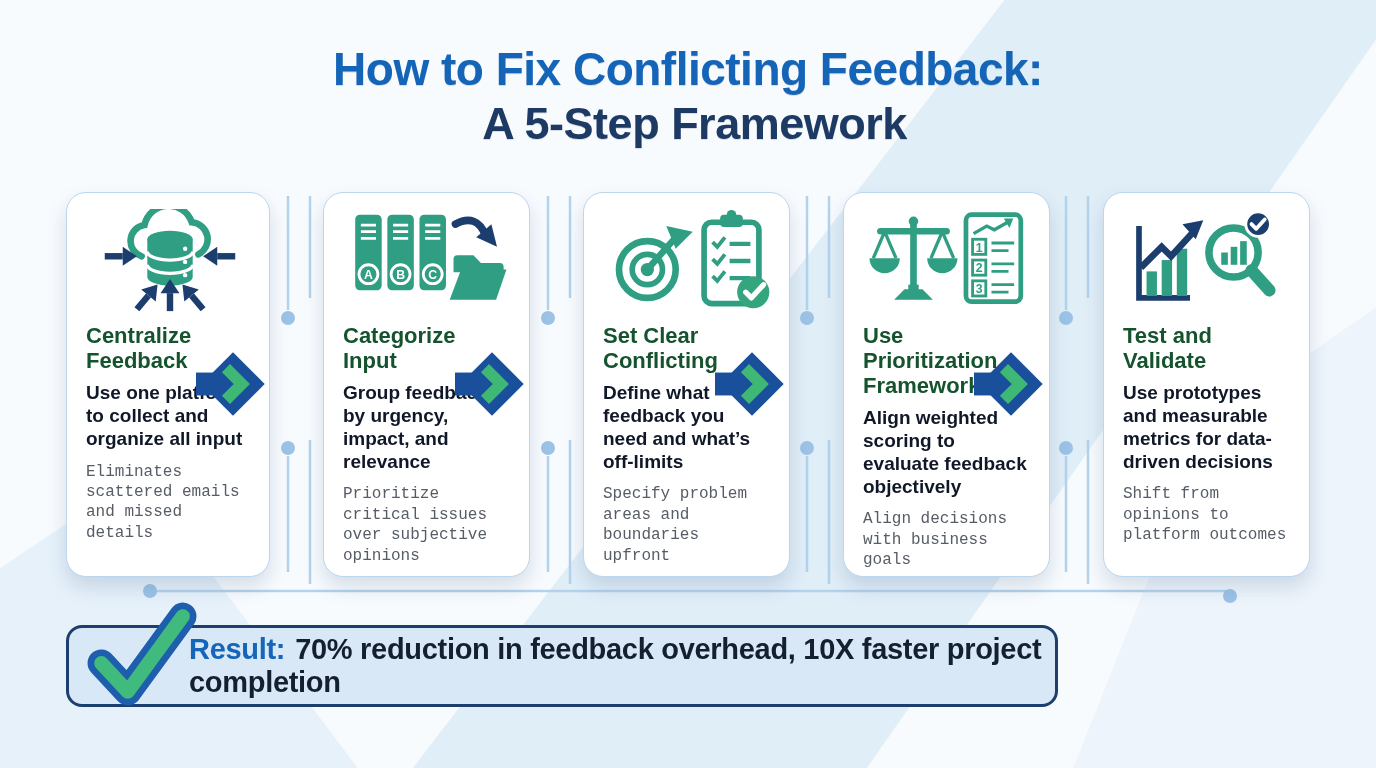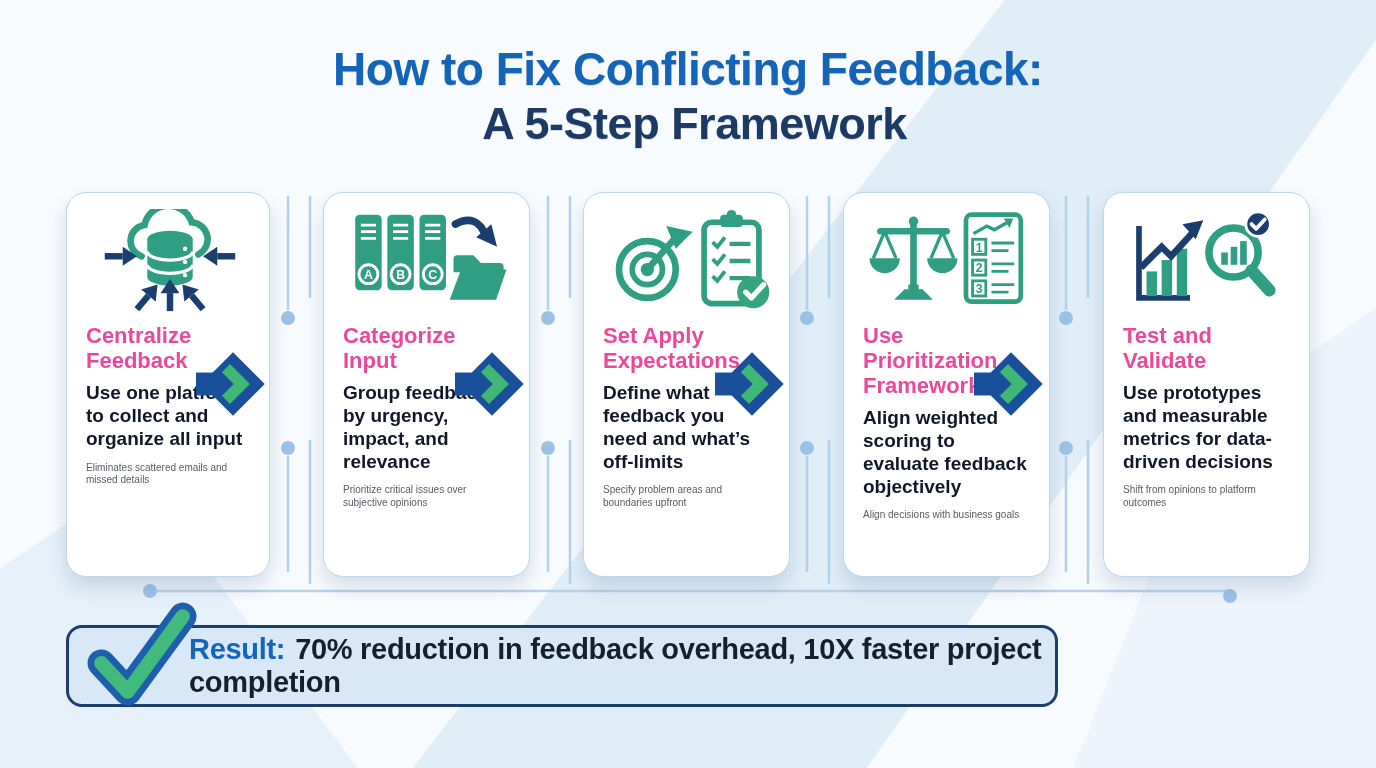--- a/index.html
+++ b/index.html
@@ -25,23 +25,23 @@
   .title .l2{ font-size:45px; font-weight:800; letter-spacing:-.5px; color:#1c3a64;
     margin-top:2px; text-shadow:0 1px 0 rgba(20,40,80,.15);padding-left:13px; }
 
   .cards{ position:absolute; left:66px; top:192px; width:1244px; height:385px;
     display:flex; gap:53px; z-index:2; }
   .card{ flex:1 1 0; background:#ffffff; border:1.5px solid #bcd6ec; border-radius:20px;
     box-shadow:0 10px 20px rgba(30,70,120,.16); padding:16px 16px 14px 19px;
     display:flex; flex-direction:column; position:relative; }
   .icon-box{ height:104px; display:flex; align-items:center; justify-content:center;
     margin-bottom:10px; }
-  .card h2{ font-size:22px; line-height:1.14; font-weight:800; color:#ec4899; margin-bottom:9px; }
+  .card h2{ font-size:22px; line-height:1.14; font-weight:800; color:#14532d; margin-bottom:9px; }
   .card .body{ font-size:19px; line-height:1.2; font-weight:700; color:#101828; margin-bottom:11px; }
-  .card .note{ font-size:10px; line-height:1.28; color:#565d66; }
+  .card .note{ font-size:16px; line-height:1.28; color:#565d66;font-family:Liberation Mono, monospace; }
 
   .flow-arrow{ position:absolute; top:50%; margin-top:-37px; width:74px; height:74px; z-index:3; }
   .fa1{ left:196px; } .fa2{ left:455px; } .fa3{ left:715px; } .fa4{ left:974px; }
 
   .banner{ position:absolute; left:66px; top:625px; width:992px; height:82px;
     background:#d9e8f7; border:3px solid #1d3f6e; border-radius:16px; z-index:2;
     display:flex; align-items:center; justify-content:center; padding-left:120px; }
   .banner .check{ position:absolute; left:16px; top:-28px; width:112px; height:112px; }
   .banner .text{ font-size:29px; font-weight:800; letter-spacing:-.3px; color:#14202f; }
   .banner .text .lbl{ color:#1565b8; margin-right:10px; }
@@ -183,21 +183,21 @@
               <path d="M9 27 l5 5 l8 -10" stroke-width="4"></path>
               <path d="M9 45 l5 5 l8 -10" stroke-width="4"></path>
               <path d="M9 63 l5 5 l8 -10" stroke-width="4"></path>
               <path d="M27 29 h22 M27 47 h22 M27 65 h22" stroke-width="4.5"></path>
             </g>
             <circle cx="52" cy="80" r="17" fill="#35a57e"></circle>
             <path d="M44 80 l6 6 l13 -14" stroke="#ffffff" stroke-width="5.5" fill="none" stroke-linecap="round" stroke-linejoin="round"></path>
           </g>
         </svg>
       </div>
-      <h2>Set Apply Expectations</h2>
+      <h2>Set Clear Conflicting</h2>
       <div class="body">Define what feedback you need and what’s off-limits</div>
       <div class="note">Specify problem areas and boundaries upfront</div>
     </div>
 
     <div class="card">
       <div class="icon-box">
         <svg width="170" height="104" viewBox="0 0 170 110">
           <g fill="#2f9e82">
             <rect x="45" y="14" width="7" height="72"></rect>
             <circle cx="48.5" cy="13" r="5"></circle>

